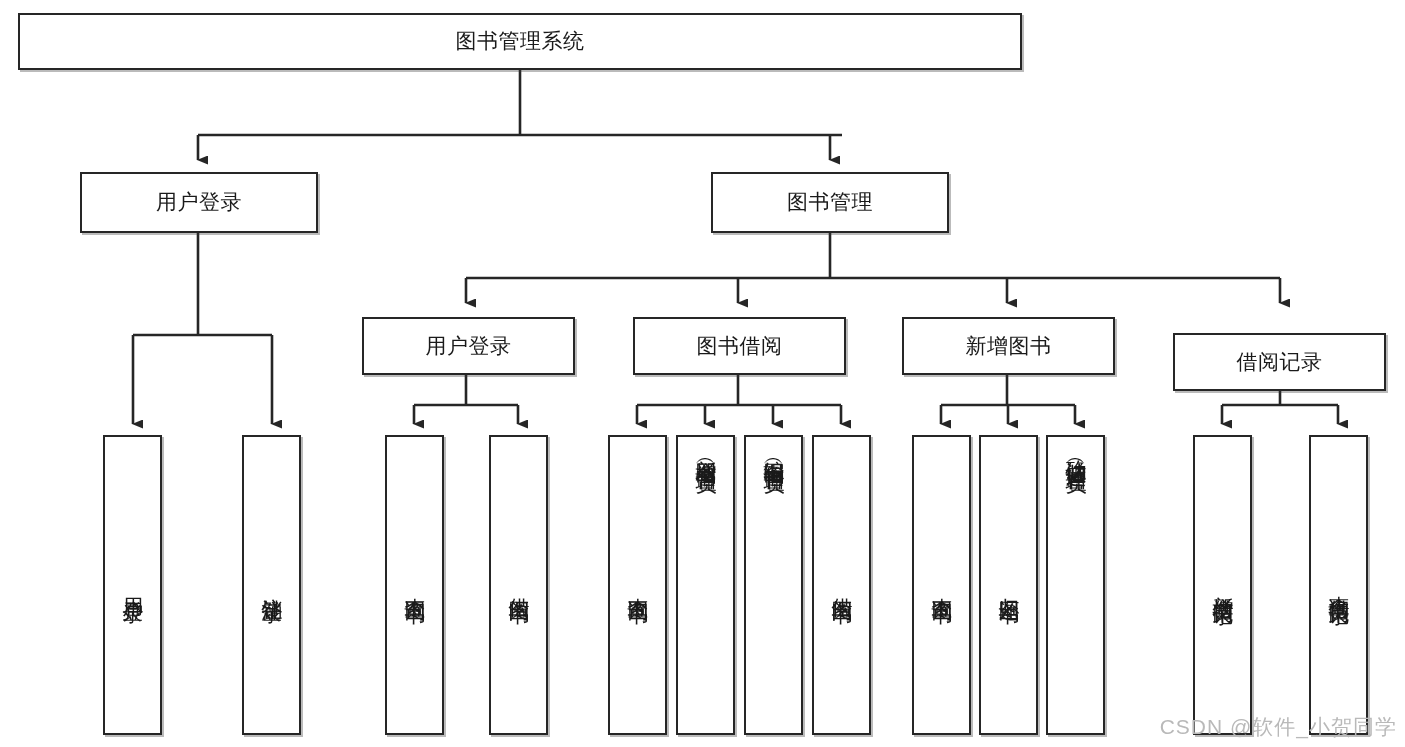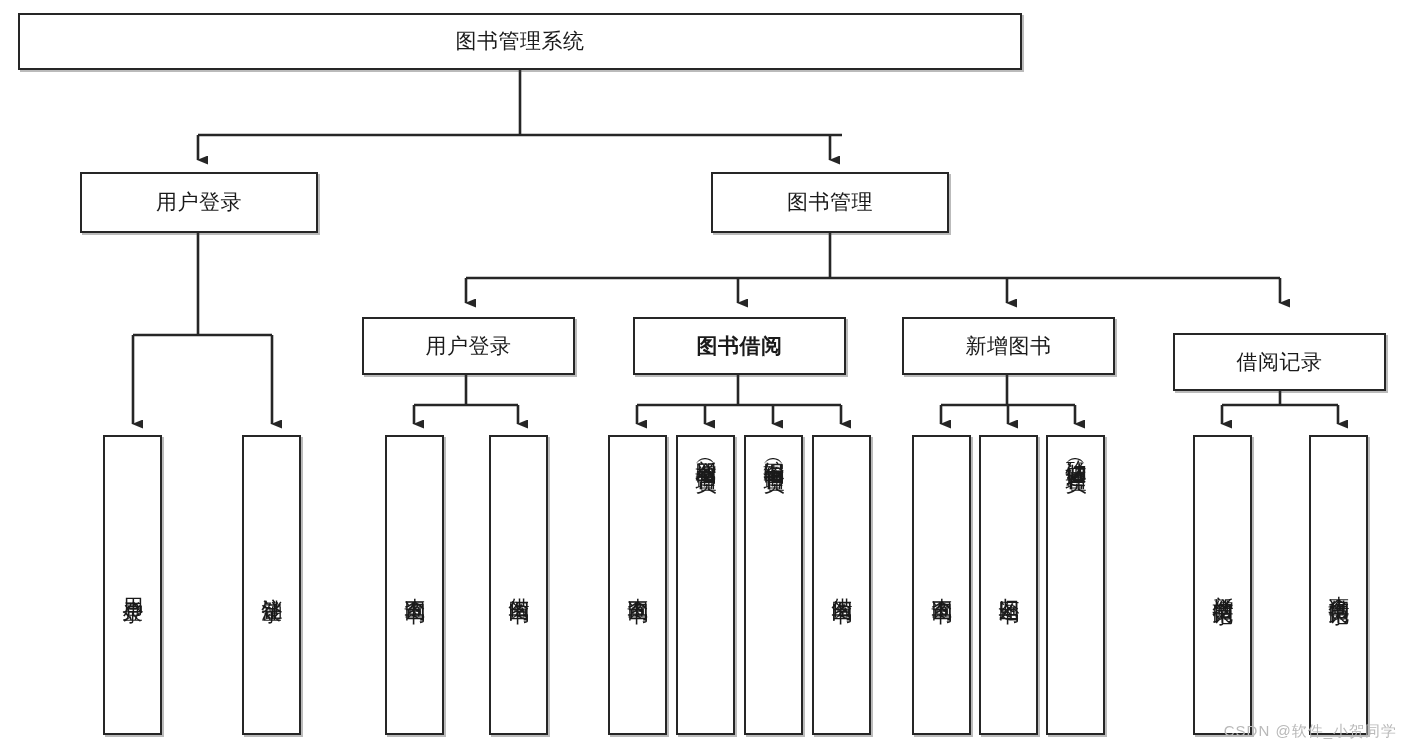--- a/index.html
+++ b/index.html
@@ -60,21 +60,21 @@
     max-height: 100%;
   }
   .node.vertical.centered {
     align-items: center;
     padding-top: 0;
   }
   #watermark {
     position: absolute;
     right: 8px;
     bottom: 6px;
-    font-size: 15px;
+    font-size: 21px;
     color: #b9b9b9;
     letter-spacing: 1px;
     z-index: 3;
     white-space: nowrap;
   }
 </style>
 </head>
 <body>
 
 <div id="diagram-root">
@@ -136,21 +136,21 @@
   <div class="node" style="left:80px; top:172px; width:238px; height:61px;">
     <span class="node-label">用户登录</span>
   </div>
   <div class="node" style="left:711px; top:172px; width:238px; height:61px;">
     <span class="node-label">图书管理</span>
   </div>
 
   <div class="node" style="left:362px; top:317px; width:213px; height:58px;">
     <span class="node-label">用户登录</span>
   </div>
-  <div class="node" style="left:633px; top:317px; width:213px; height:58px;font-weight:bold;">
+  <div class="node" style="left:633px; top:317px; width:213px; height:58px;">
     <span class="node-label">图书借阅</span>
   </div>
   <div class="node" style="left:902px; top:317px; width:213px; height:58px;">
     <span class="node-label">新增图书</span>
   </div>
   <div class="node" style="left:1173px; top:317px; width:213px; height:58px;margin-top:16px;">
     <span class="node-label">借阅记录</span>
   </div>
 
   <div class="node vertical centered" style="left:103px; top:435px; width:59px; height:300px;">

